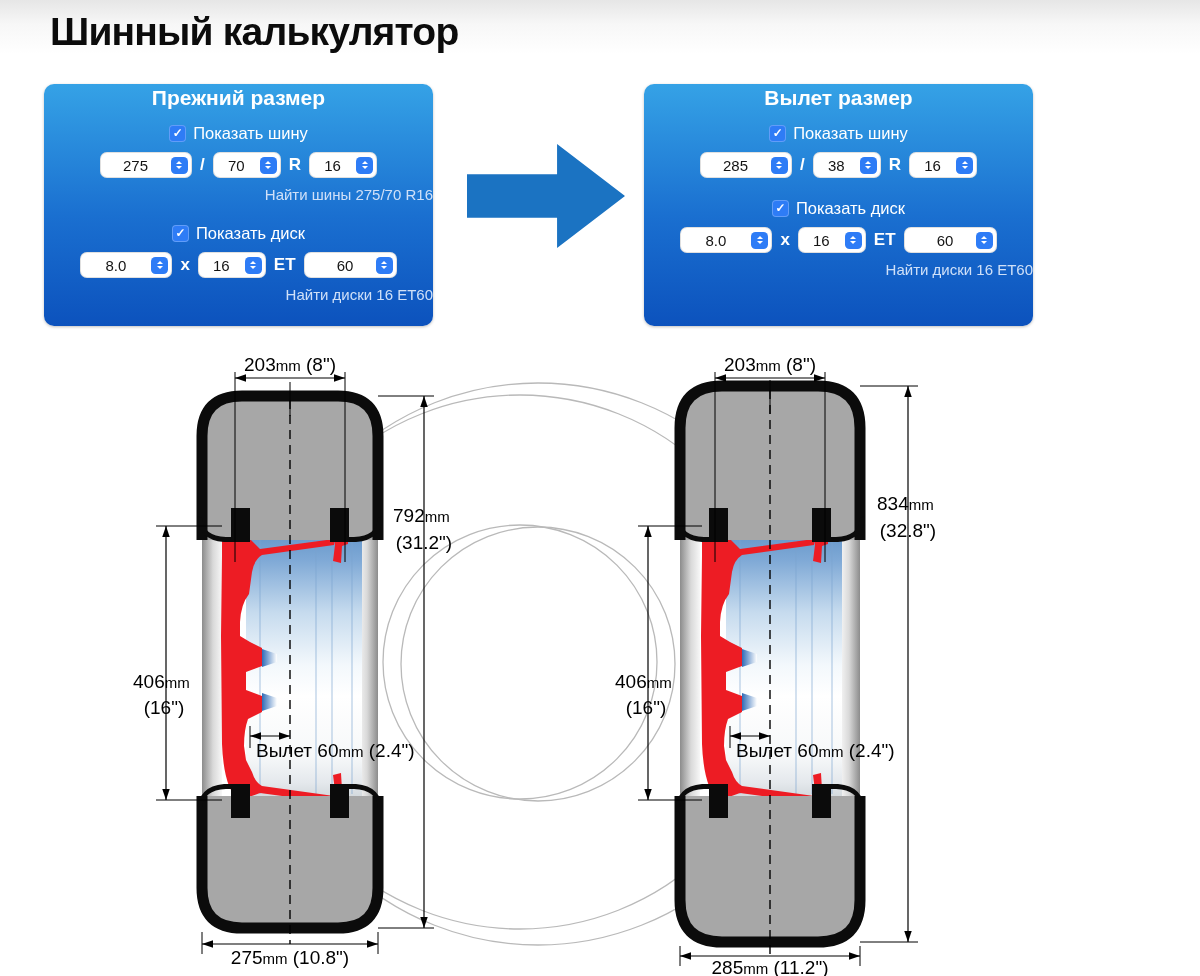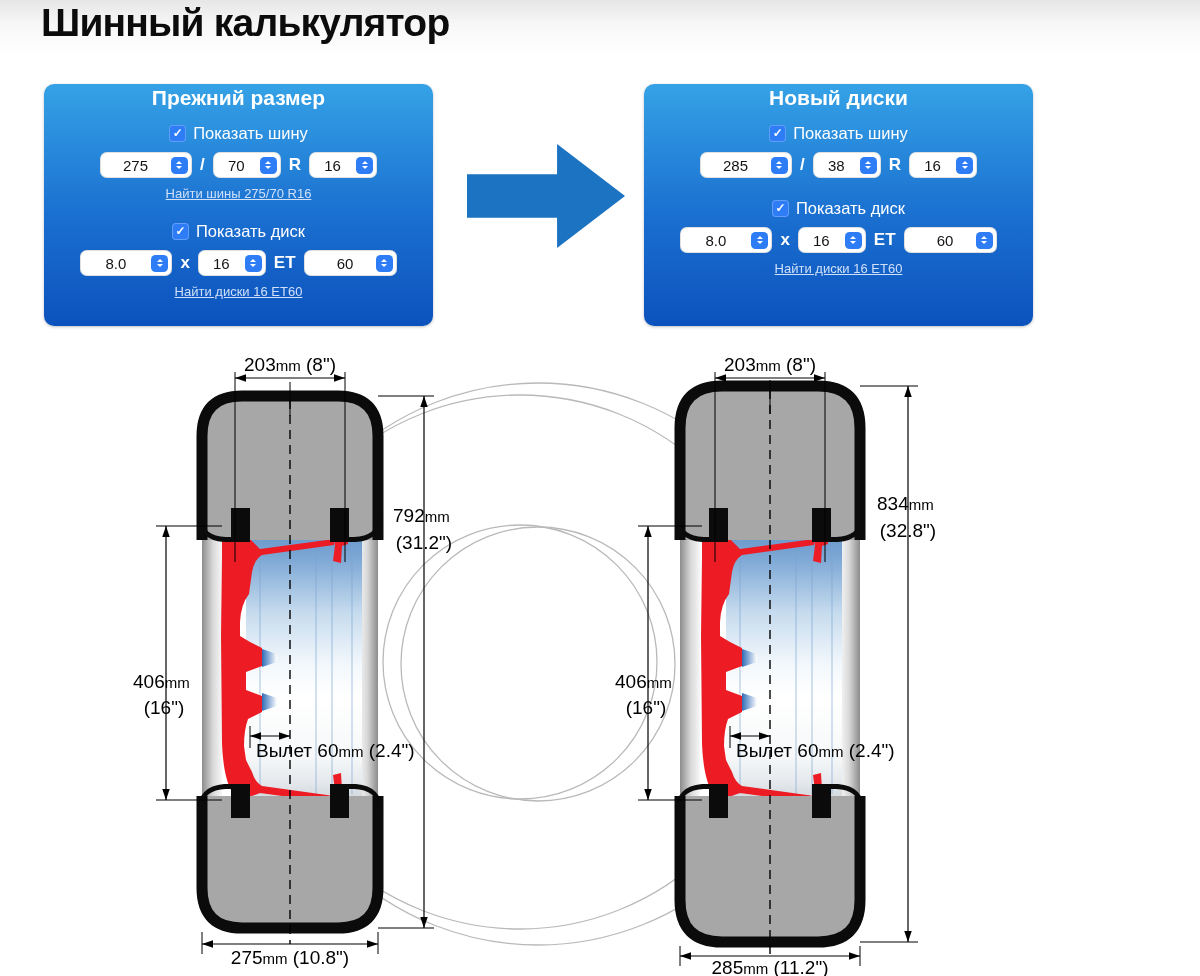--- a/index.html
+++ b/index.html
@@ -2,21 +2,21 @@
 <html><head>
 <meta charset="utf-8">
 <style>
   html,body{margin:0;padding:0;}
   body{
     width:1200px;height:976px;position:relative;overflow:hidden;
     background:#fff;font-family:"Liberation Sans",sans-serif;
   }
   .top-fade{position:absolute;left:0;top:0;width:1200px;height:54px;
     background:linear-gradient(180deg,#e6e6e6 0%,#f7f7f7 45%,#ffffff 100%);}
-  h1.title{position:absolute;left:40px;top:0px;margin:1px;
+  h1.title{position:absolute;left:40px;top:0px;margin:10px;
     font-size:39px;font-weight:600;letter-spacing:-0.8px;color:#0c0c0c;}
   
   .panel{position:absolute;top:84px;width:389px;height:242px;border-radius:10px;
     background:linear-gradient(180deg,#35a2e6 0%,#1a6fd0 55%,#0c52bd 100%);
     text-align:center;color:#fff;box-shadow:0 1px 3px rgba(0,0,0,.25);}
   .panel-title{padding-top:2px;font-size:21px;font-weight:bold;}
   .row{display:flex;align-items:center;justify-content:center;gap:8px;}
   .chk-row{margin-top:14px;gap:7px;}
   .chk-row.second{margin-top:21px;}
   .chk{width:17px;height:17px;border-radius:4px;background:#2e7cf6;display:inline-flex;
@@ -28,22 +28,22 @@
     padding:0 4px 0 0;box-shadow:inset 0 0 0 1px rgba(0,0,0,.12);cursor:pointer;}
   .pill .val{flex:1;text-align:center;font-size:15px;color:#141414;font-weight:400;padding:0 2px;}
   .w88{width:88px;}.w64{width:64px;}.w78{width:78px;padding-left:11px;}
   .stepper{width:17px;height:17px;border-radius:4.5px;background:#2e7cf6;display:inline-flex;
     flex-direction:column;align-items:center;justify-content:center;gap:2px;flex:none;}
   .tu{width:0;height:0;border-left:3.5px solid transparent;border-right:3.5px solid transparent;
     border-bottom:3.5px solid #fff;}
   .td{width:0;height:0;border-left:3.5px solid transparent;border-right:3.5px solid transparent;
     border-top:3.5px solid #fff;}
   .sep{font-size:17px;font-weight:bold;}
-  .plink{display:block;margin-top:8px;font-size:13px;color:#cfe0f8;
-    text-decoration:underline;cursor:pointer;}
+  .plink{display:block;margin-top:8px;font-size:15px;color:#cfe0f8;
+    cursor:pointer;text-align:right;}
   
   .arrow{position:absolute;left:467px;top:144px;width:158px;height:104px;background:#1b73c2;
     clip-path:polygon(0 29%,57% 29%,57% 0,100% 50%,57% 100%,57% 71%,0 71%);}
   
   .diagram{position:absolute;left:0;top:336px;}
   .dim{stroke:#000;stroke-width:1.2;fill:none;}
   .ext{stroke:#000;stroke-width:1;fill:none;}
   .cl{stroke:#000;stroke-width:1.4;stroke-dasharray:9 6;fill:none;}
   text.dlab{font-family:"Liberation Sans",sans-serif;font-size:19px;fill:#000;}
   text.dlab .u{font-size:15px;}
@@ -120,21 +120,21 @@
           <i class="td"></i>
         </span>
       </span>
   </div>
   <a class="plink">Найти диски 16 ET60</a>
 </div>
 
 <div class="arrow"></div>
 
 <div class="panel" style="left:644px">
-  <div class="panel-title">Новый диски</div>
+  <div class="panel-title">Вылет размер</div>
   <div class="row chk-row">
     <span class="chk">
         <span class="chkmark">✓</span>
       </span>
     <span class="chk-label">Показать шину</span>
   </div>
   <div class="row pills">
     <span class="pill w88">
         <span class="val">285</span>
         <span class="stepper">

